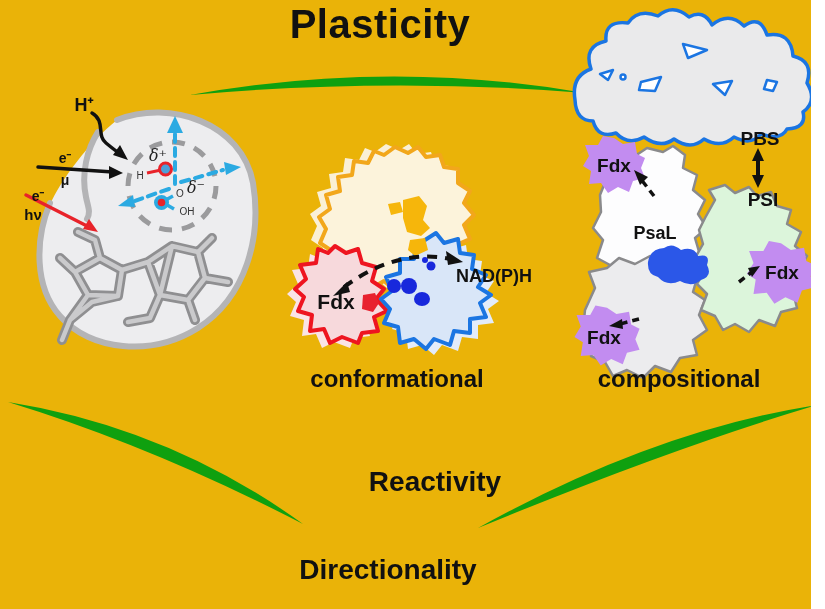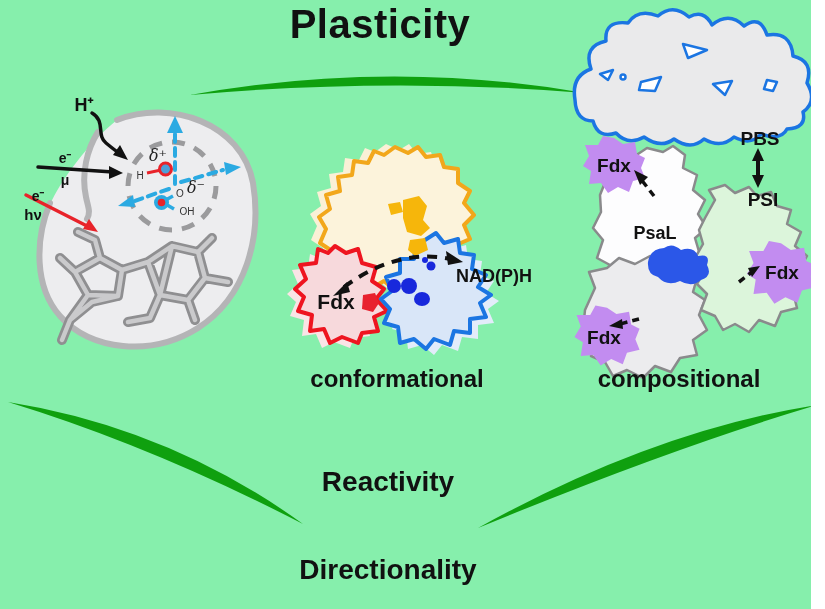--- a/index.html
+++ b/index.html
@@ -1,33 +1,33 @@
 <!DOCTYPE html>
 <html><head>
 <meta charset="utf-8">
 <style>
   html,body{margin:0;padding:0;background:#fff;}
   .figure{
-    position:relative;width:811px;height:609px;background:#86efac;
+    position:relative;width:811px;height:609px;background:#eab308;
     font-family:"Liberation Sans",sans-serif;overflow:hidden;
   }
   .title{
     position:absolute;top:2px;left:380px;transform:translateX(-50%);
     font-size:40px;font-weight:bold;color:#111;white-space:nowrap;letter-spacing:0.5px;
   }
   .caption{
     position:absolute;top:365px;transform:translateX(-50%);
     font-size:24px;font-weight:bold;color:#111;white-space:nowrap;
   }
   .cap-left{left:134px;} .cap-mid{left:397px;} .cap-right{left:679px;}
   .outcome{
     position:absolute;left:388px;transform:translateX(-50%);
     font-size:28px;font-weight:bold;color:#111;white-space:nowrap;
   }
-  .out-1{top:466px;} .out-2{top:510px;} .out-3{top:554px;}
+  .out-1{top:466px;margin-left:47px;} .out-2{top:510px;} .out-3{top:554px;}
   .layer{position:absolute;}
   svg text{font-family:"Liberation Sans",sans-serif;font-weight:bold;fill:#111;}
   svg text.atom{font-weight:normal;fill:#333;}
   svg text.delta{font-family:"DejaVu Serif",serif;font-style:italic;font-weight:normal;fill:#222;}
 </style>
 </head>
 <body>
 
 <div class="figure">
 

